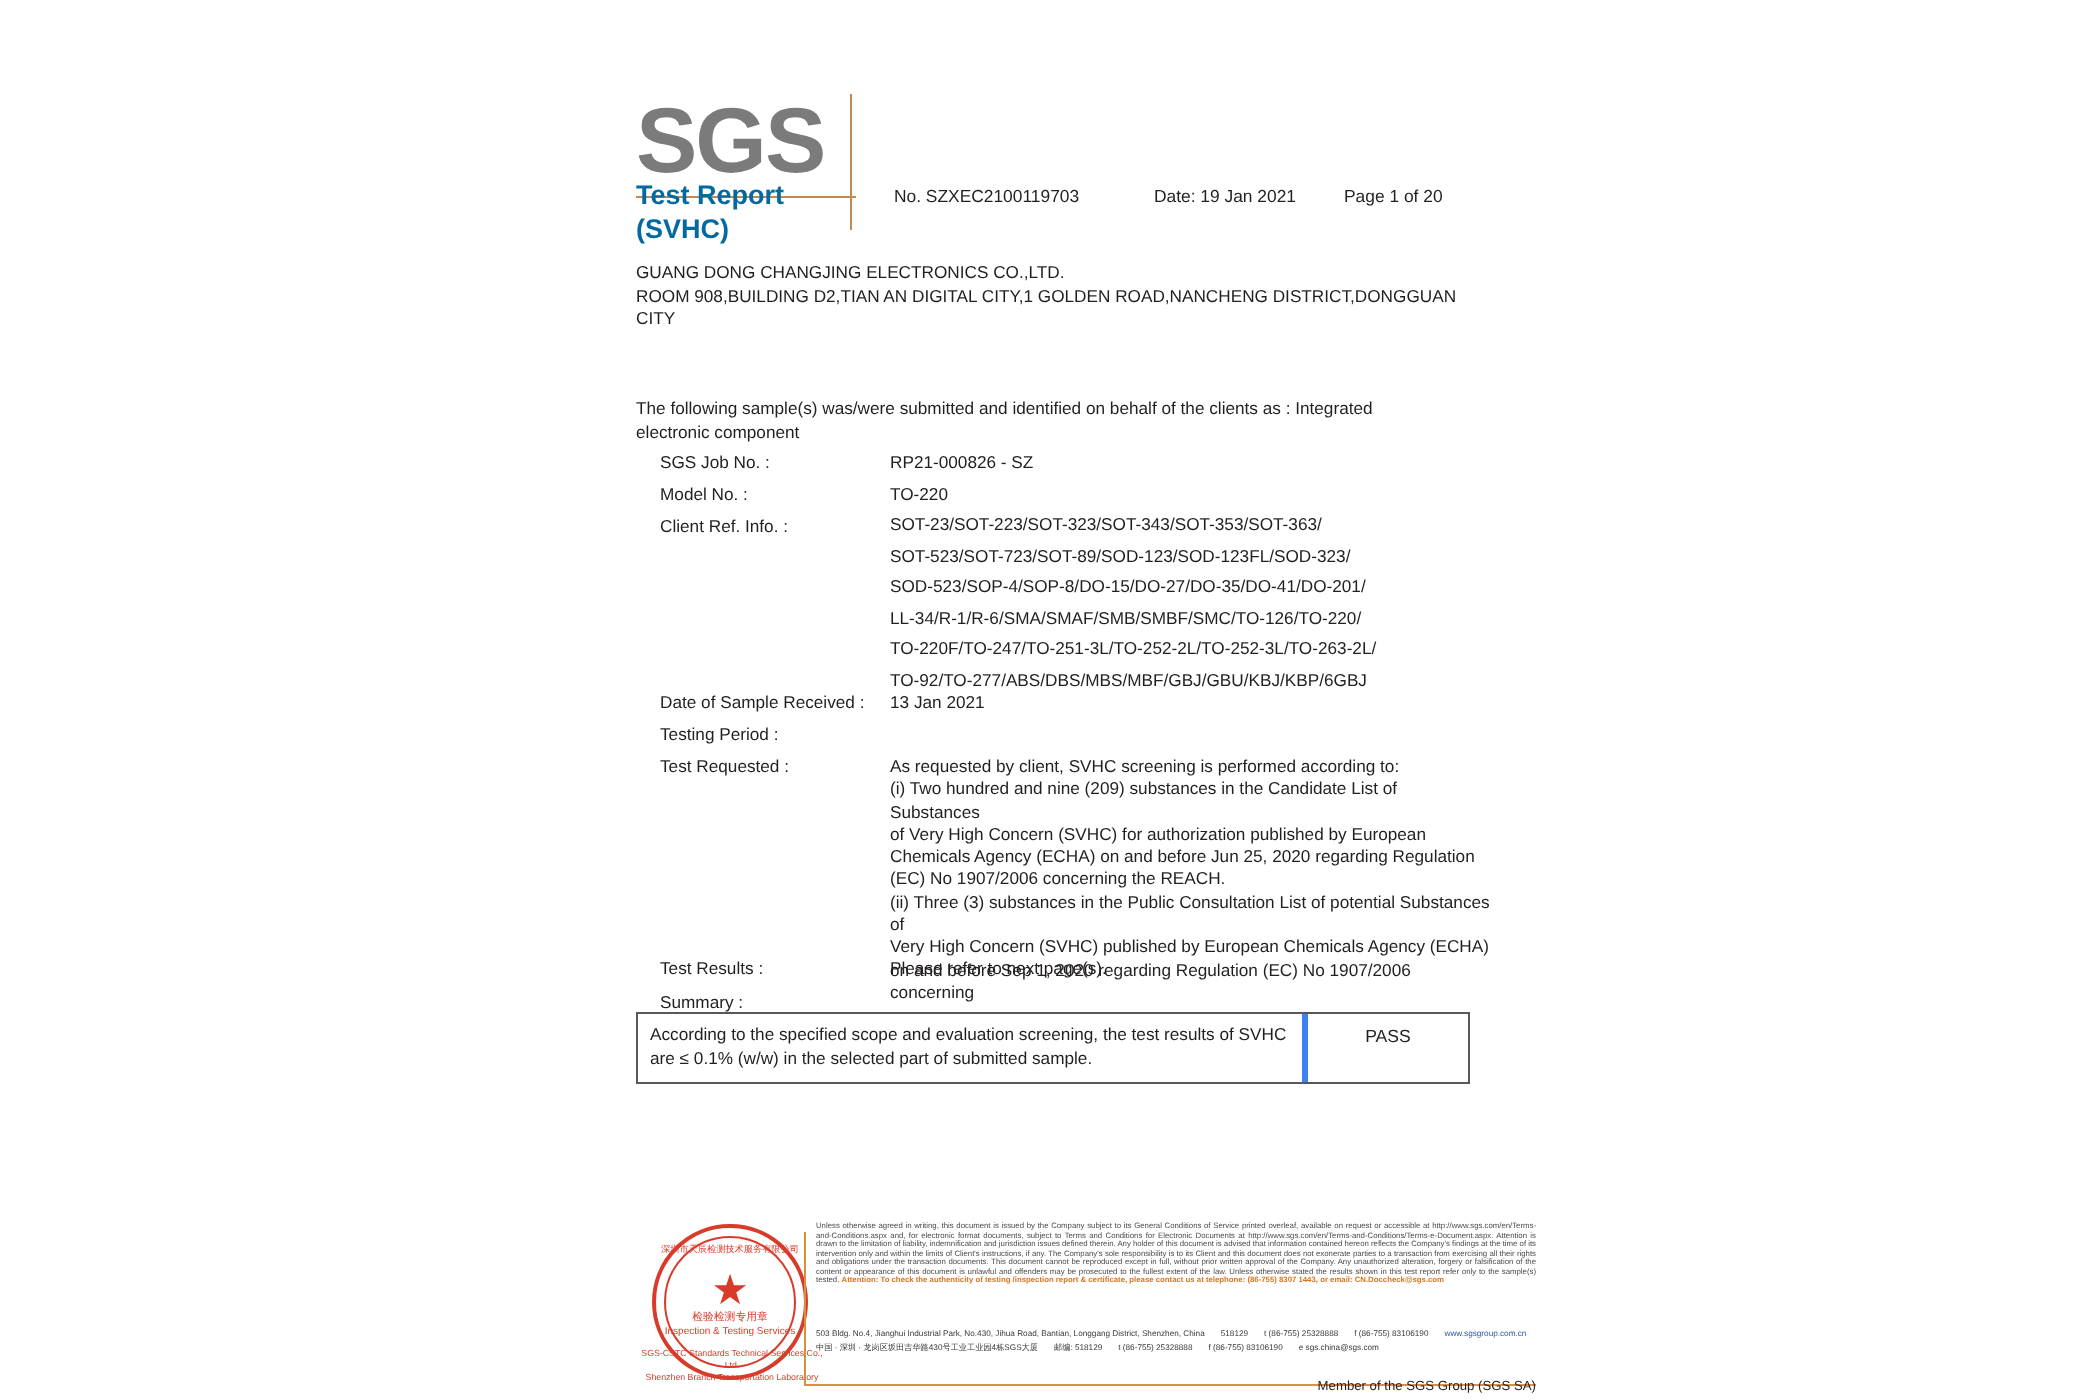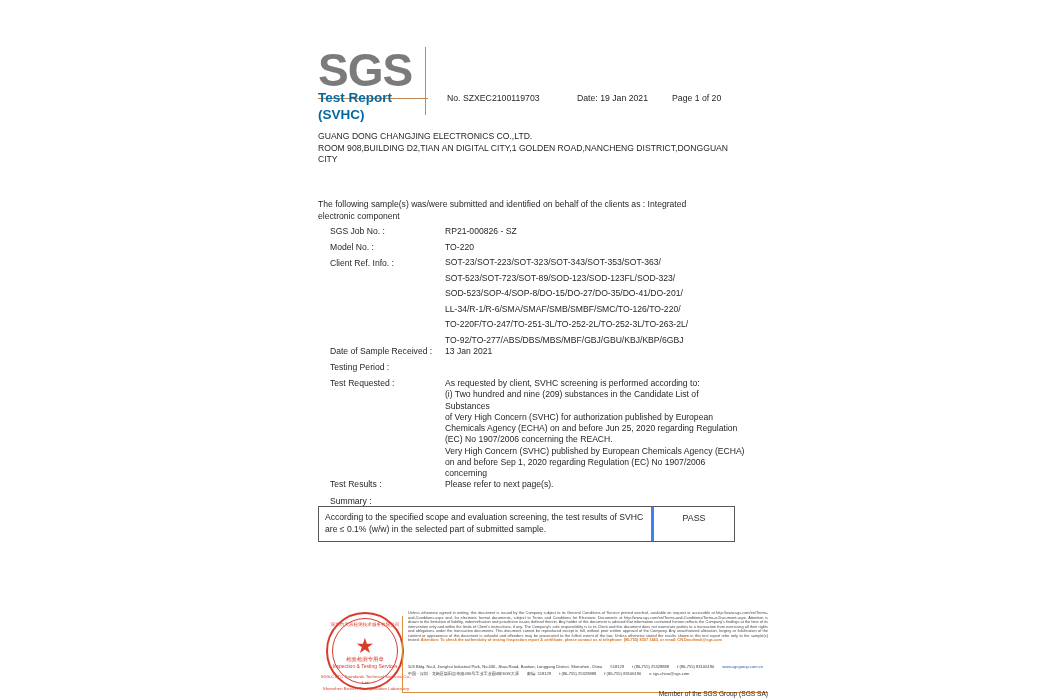--- a/index.html
+++ b/index.html
@@ -318,20 +318,21 @@
 
   <div class="field-label" style="top:362px">Testing Period :</div>
 
   <div class="field-label" style="top:378px">Test Requested :</div>
   <div class="field-value req-para" style="top:378px">
     <div>As requested by client, SVHC screening is performed according to:</div>
     <div>(i) Two hundred and nine (209) substances in the Candidate List of Substances</div>
     <div>of Very High Concern (SVHC) for authorization published by European</div>
     <div>Chemicals Agency (ECHA) on and before Jun 25, 2020 regarding Regulation</div>
     <div>(EC) No 1907/2006 concerning the REACH.</div>
+    <div>(ii) Three (3) substances in the Public Consultation List of potential Substances of</div>
     <div>Very High Concern (SVHC) published by European Chemicals Agency (ECHA)</div>
     <div>on and before Sep 1, 2020 regarding Regulation (EC) No 1907/2006 concerning</div>
   </div>
 
   <div class="field-label" style="top:479px">Test Results :</div>
   <div class="field-value" style="top:479px">Please refer to next page(s).</div>
 
   <div class="field-label" style="top:496px">Summary :</div>
 
   <div class="summary-table">

